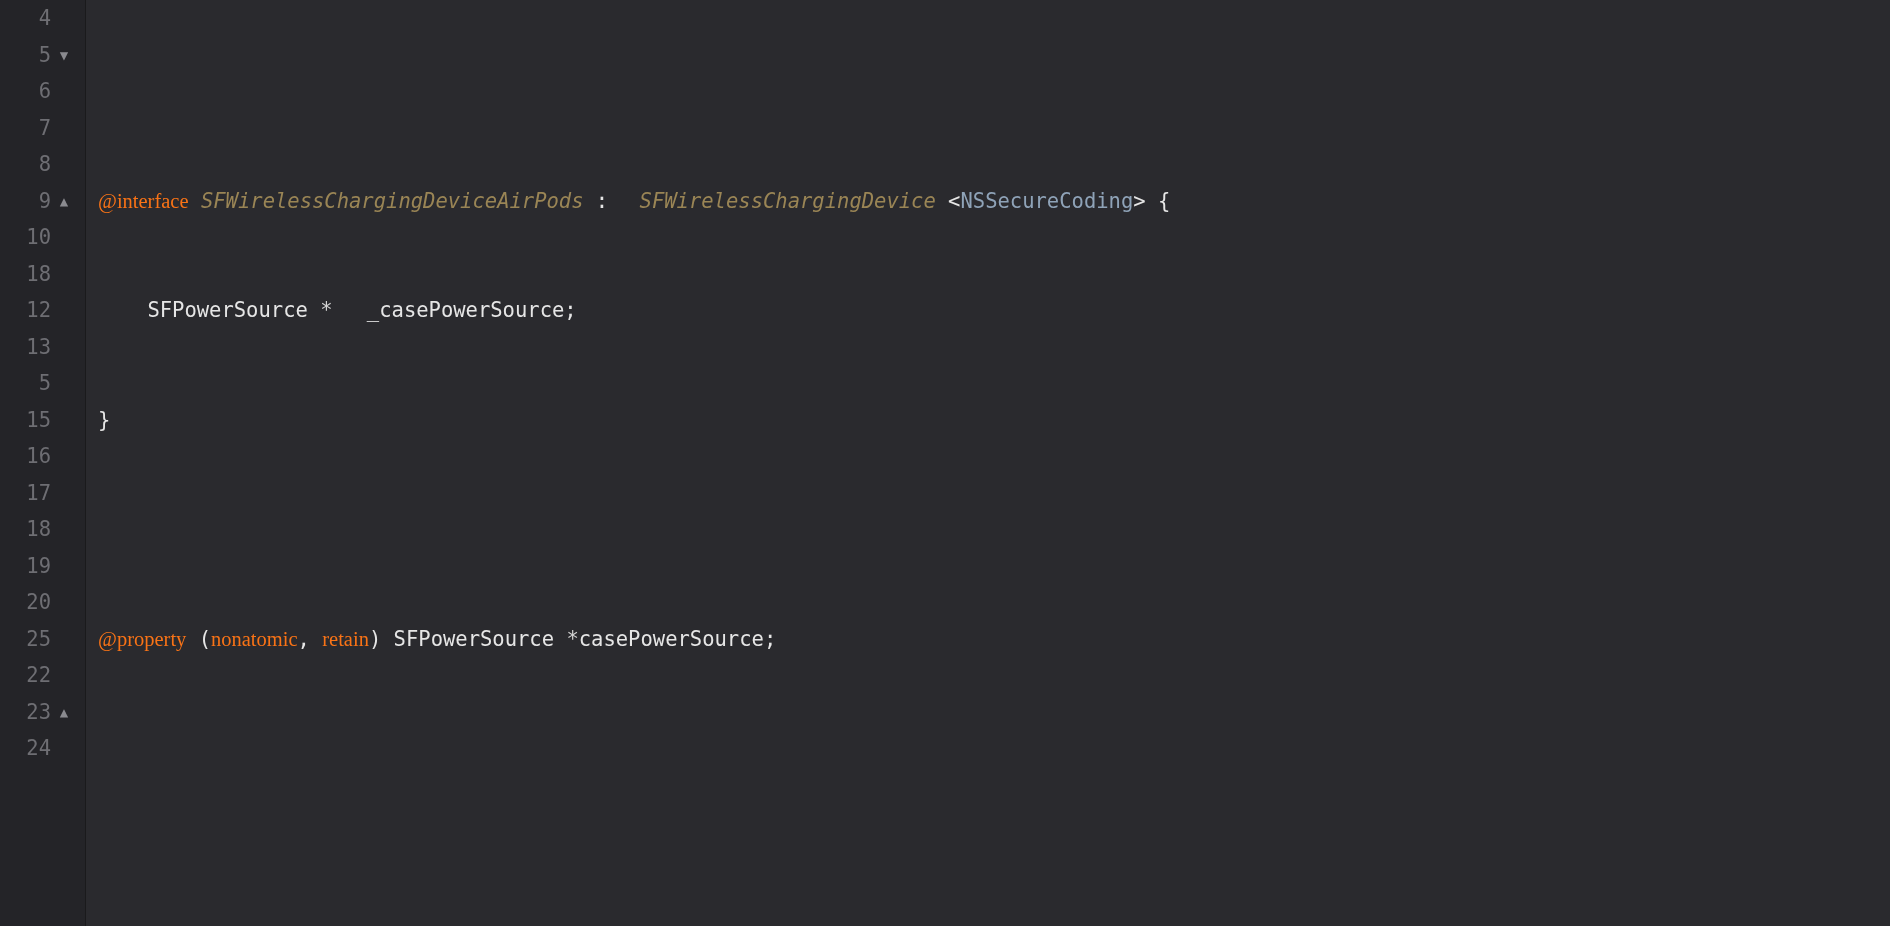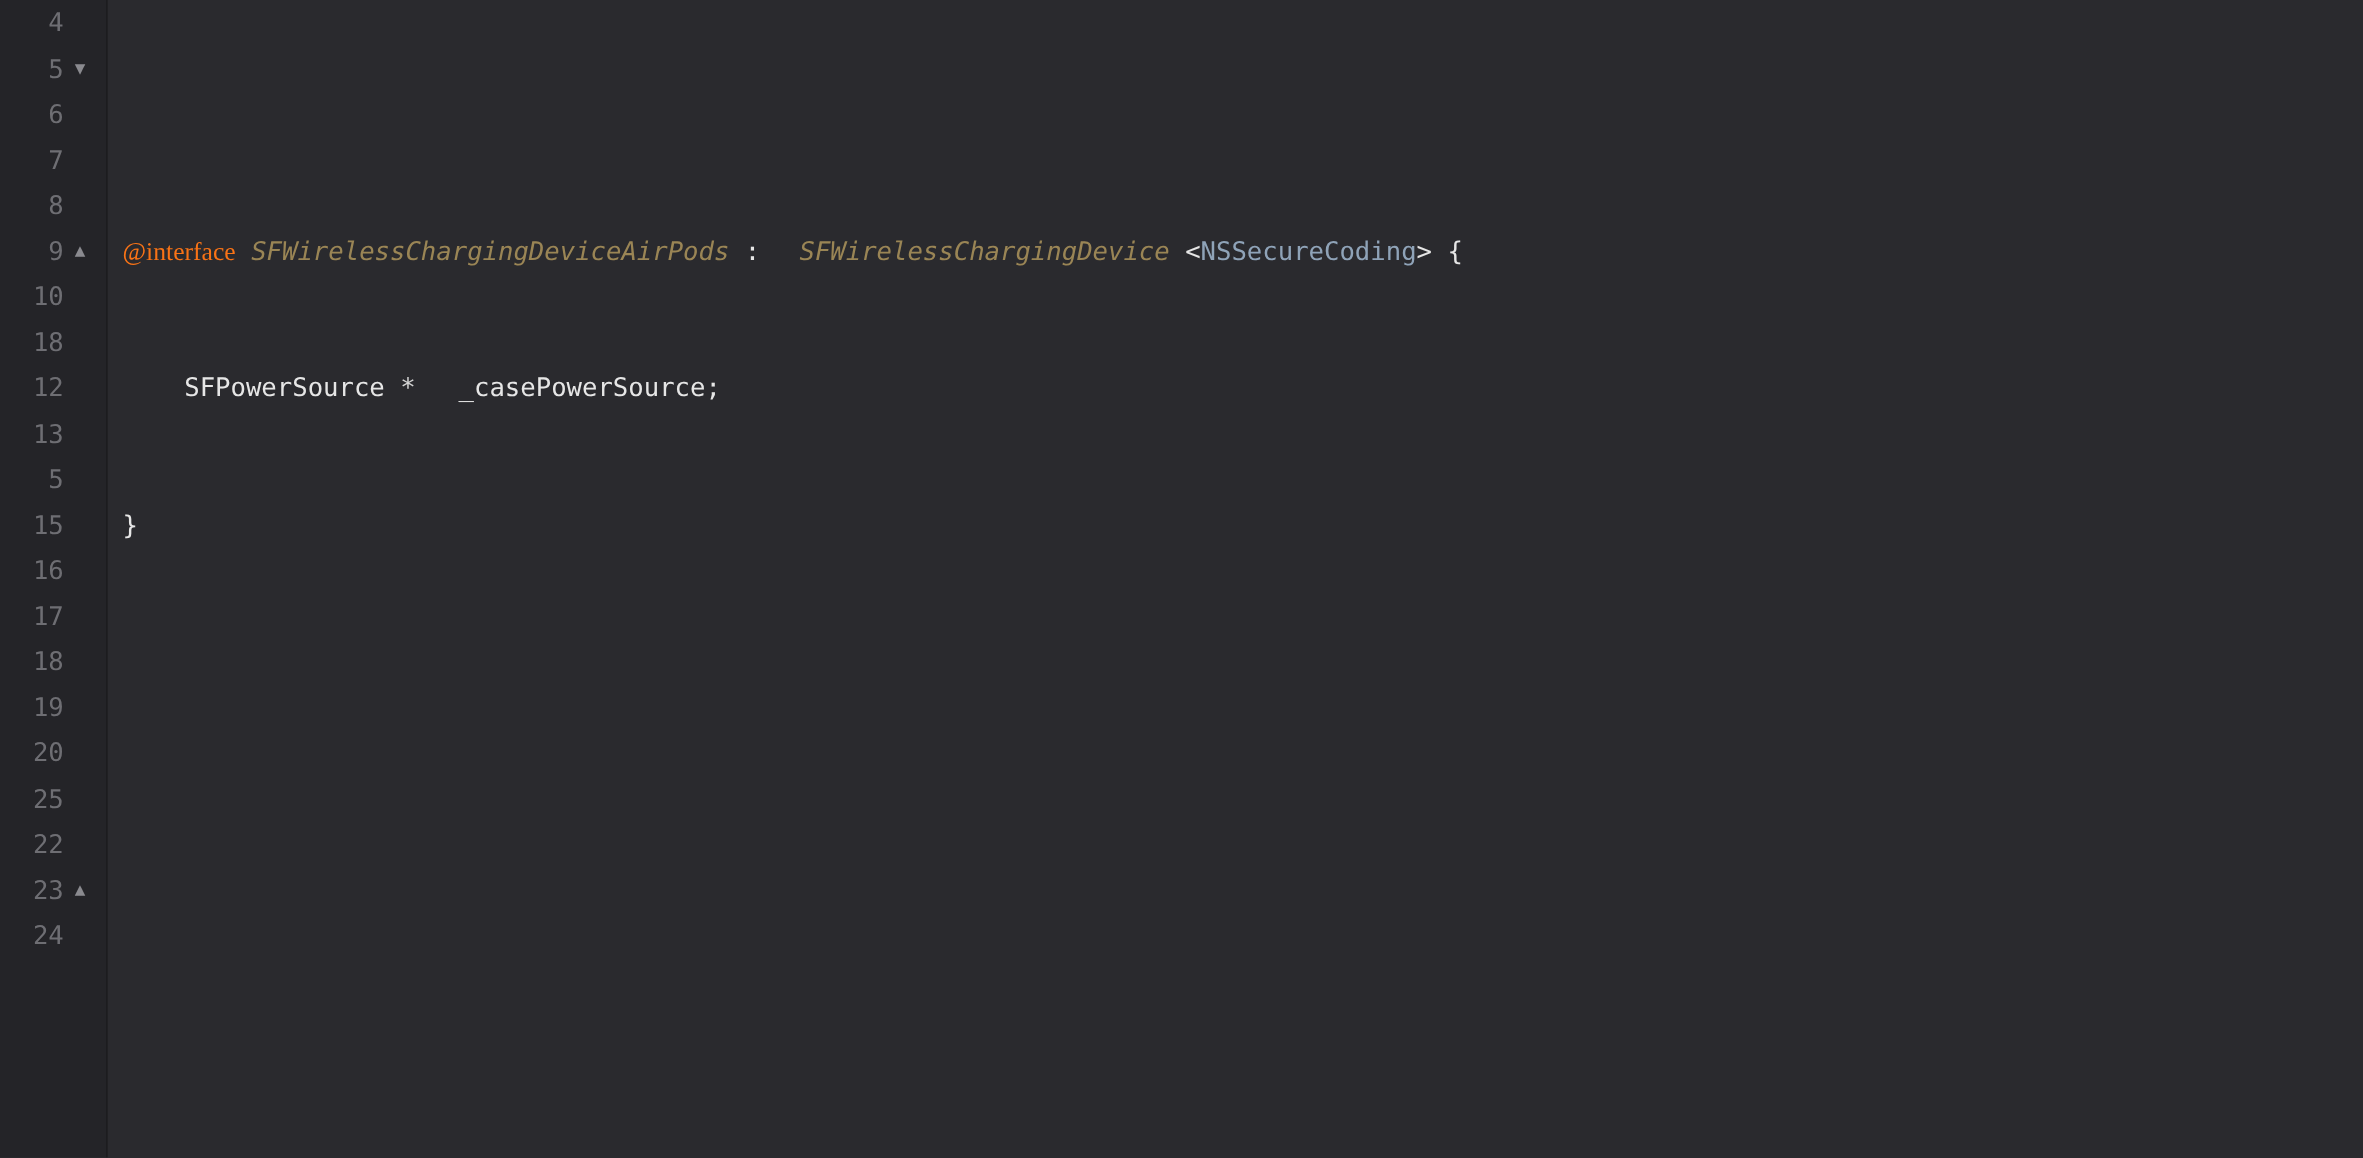--- a/index.html
+++ b/index.html
@@ -148,20 +148,21 @@
         <span class="fold-marker"></span>
       </div>
   </div>
 
   <div class="code">
     <div class="code-line"></div>
     <div class="code-line"><span class="kw">@interface</span><span class="plain"> </span><span class="type">SFWirelessChargingDeviceAirPods</span><span class="plain"> : </span><span class="type2">SFWirelessChargingDevice</span><span class="plain"> &lt;</span><span class="proto">NSSecureCoding</span><span class="plain">&gt; {</span></div>
     <div class="code-line"><span class="plain">    </span><span class="plain">SFPowerSource</span><span class="star"> * </span><span class="ivar">_casePowerSource</span><span class="plain">;</span></div>
     <div class="code-line"><span class="plain">}</span></div>
     <div class="code-line"></div>
+    <div class="code-line"><span class="kw">@property</span><span class="plain"> (</span><span class="kw">nonatomic</span><span class="plain">, </span><span class="kw">retain</span><span class="plain">) </span><span class="plain">SFPowerSource</span><span class="star"> *</span><span class="plain">casePowerSource</span><span class="plain">;</span></div>
     
     
     
     
     
     
     
     
     
     

